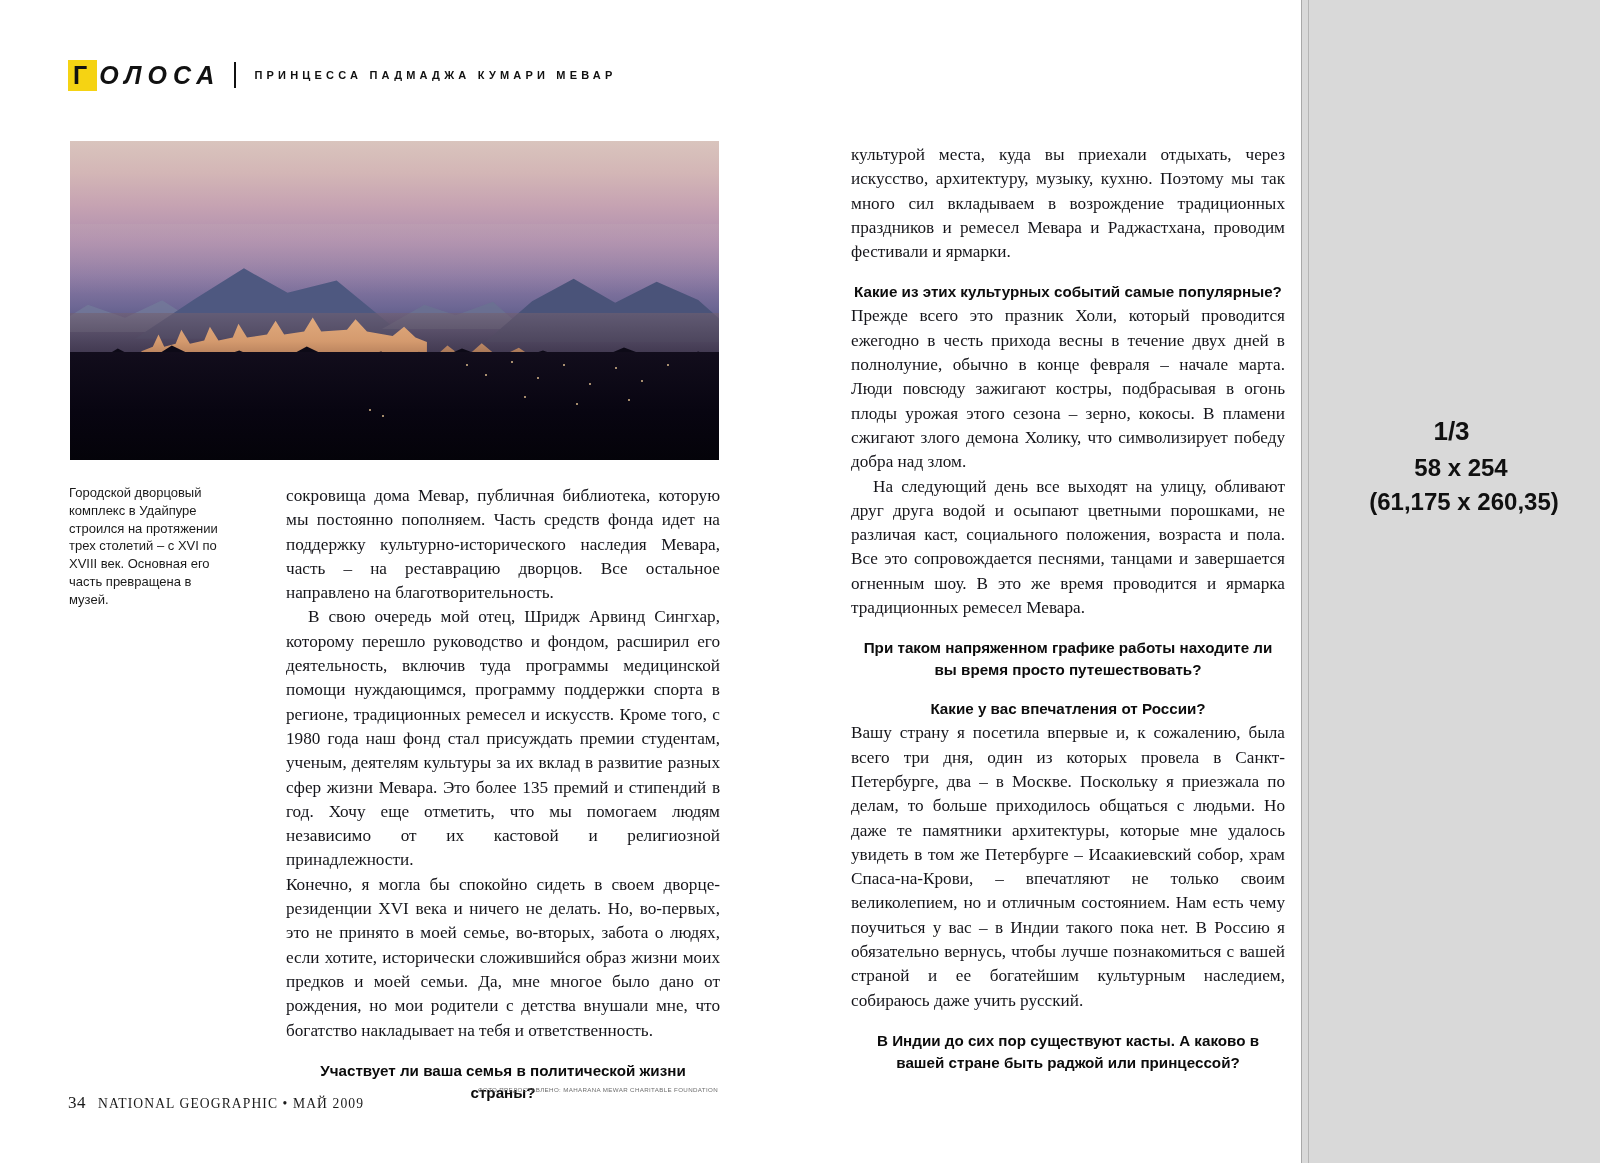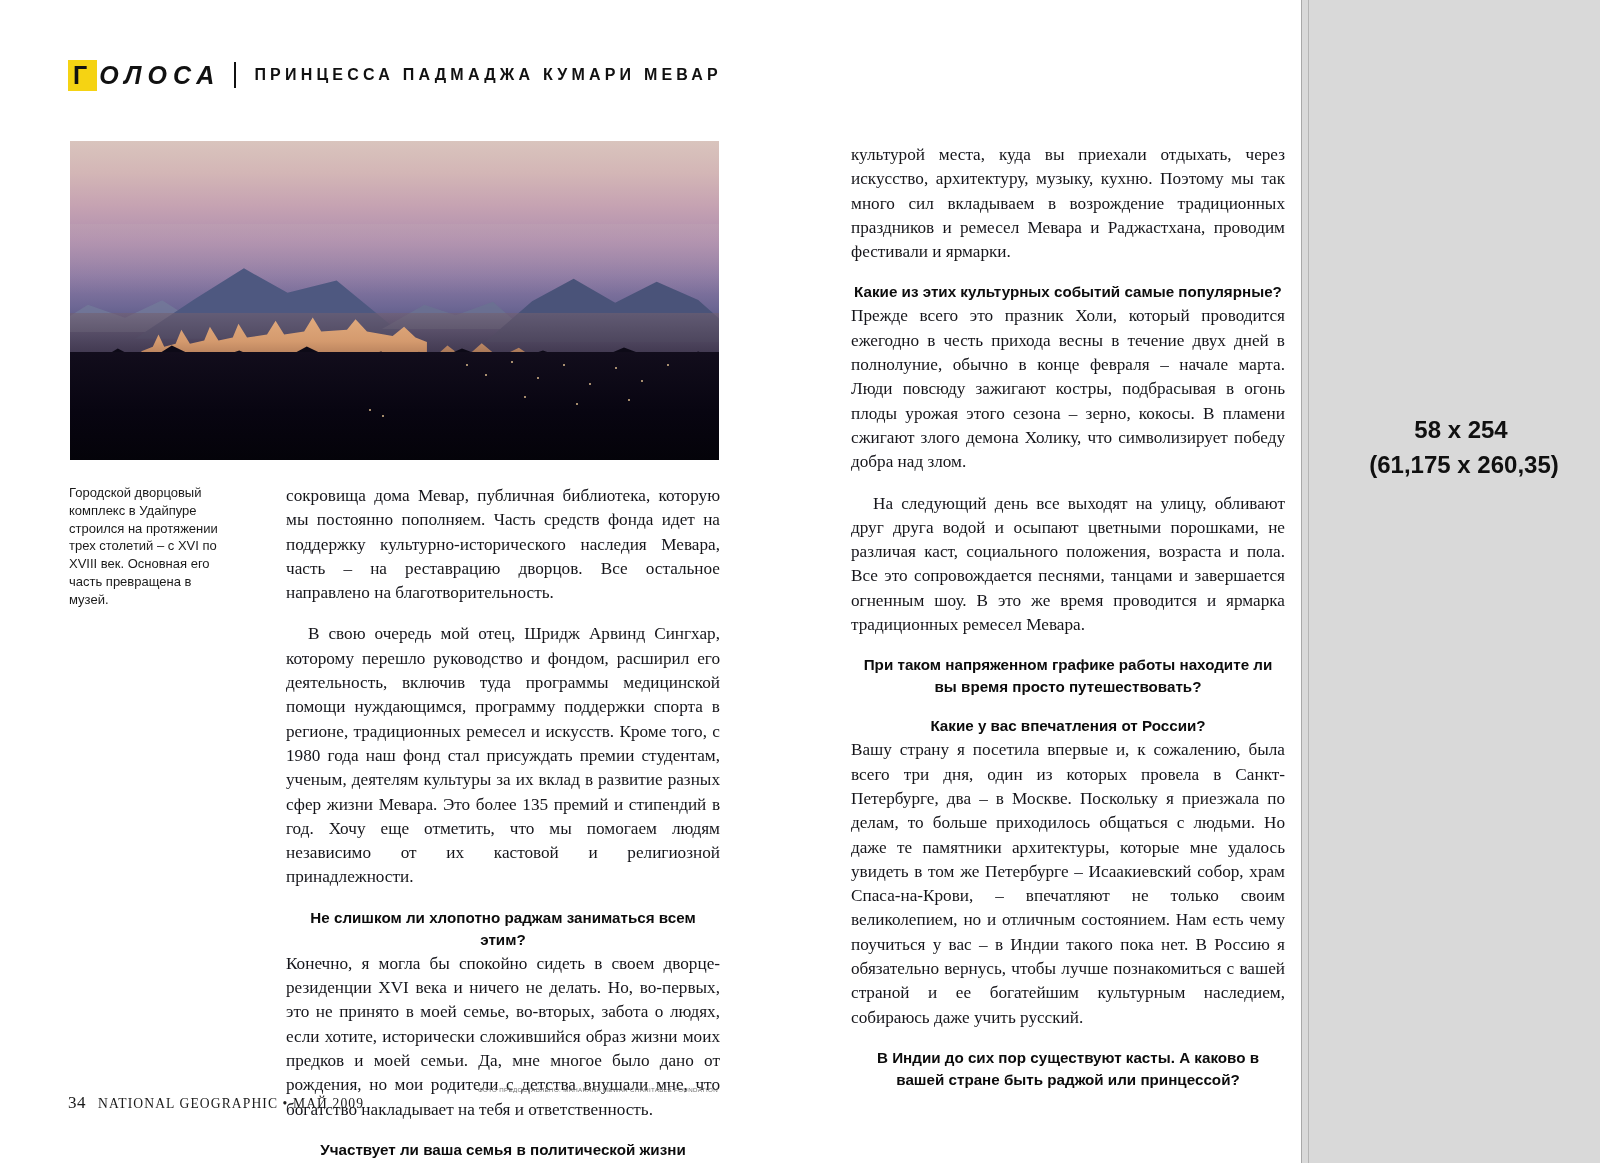--- a/index.html
+++ b/index.html
@@ -82,21 +82,21 @@
   .kicker-rest { padding: 3px 0; line-height: 1; font-style: italic; }
   #masthead .rule {
     width: 2px;
     height: 26px;
     background: #111111;
     margin: 0 18px 0 14px;
   }
   #masthead .subject {
     font-family: "Liberation Sans", "DejaVu Sans", sans-serif;
     font-weight: bold;
-    font-size: 16px;
+    font-size: 11px;
     letter-spacing: 4.2px;
     color: #111111;
   }
 
   
   #photo {
     position: absolute;
     left: 70px; top: 141px;
     width: 649px;
     height: 319px;
@@ -245,21 +245,21 @@
   .col p {
     margin: 0;
     font-family: "Liberation Serif", "DejaVu Serif", serif;
     font-size: 17.2px;
     line-height: 24.3px;
     color: #15151a;
     text-align: justify;
     text-justify: inter-word;
     hyphens: manual;
   }
-  .col p.indent { text-indent: 22px; margin-top: 17px; }
+  .col p.indent { text-indent: 22px; }
   .col h3 {
     margin: 17px 0 1px 0;
     font-family: "Liberation Sans", "DejaVu Sans", sans-serif;
     font-size: 15.2px;
     line-height: 22px;
     font-weight: bold;
     color: #0c0c0c;
     text-align: center;
   }
   .col h3:first-child { margin-top: 0; }
@@ -337,21 +337,20 @@
       <i style="left:46%;top:84%"></i>
         <i style="left:48%;top:86%"></i>
     </div>
   </div>
 
   <div id="caption">Городской дворцовый комплекс в Удайпуре строился на протяжении трех столетий – с XVI по XVIII век. Основная его часть превращена в музей.</div>
 
   <div class="col" id="col-left">
       <p>сокровища дома Мевар, публичная библиотека, которую мы постоянно пополняем. Часть средств фонда идет на поддержку культурно-исторического наследия Мевара, часть – на реставрацию дворцов. Все остальное направлено на благотворительность.</p>
       <p class="indent">В свою очередь мой отец, Шридж Арвинд Сингхар, которому перешло руководство и фондом, расширил его деятельность, включив туда программы медицинской помощи нуждающимся, программу поддержки спорта в регионе, традиционных ремесел и искусств. Кроме того, с 1980 года наш фонд стал присуждать премии студентам, ученым, деятелям культуры за их вклад в развитие разных сфер жизни Мевара. Это более 135 премий и стипендий в год. Хочу еще отметить, что мы помогаем людям независимо от их кастовой и религиозной принадлежности.</p>
-      <h3>Не слишком ли хлопотно раджам заниматься всем этим?</h3>
       <p>Конечно, я могла бы спокойно сидеть в своем дворце-резиденции XVI века и ничего не делать. Но, во-первых, это не принято в моей семье, во-вторых, забота о людях, если хотите, исторически сложившийся образ жизни моих предков и моей семьи. Да, мне многое было дано от рождения, но мои родители с детства внушали мне, что богатство накладывает на тебя и ответственность.</p>
       <h3>Участвует ли ваша семья в политической жизни страны?</h3>
     </div>
 
   <div class="col" id="col-right">
       <p>культурой места, куда вы приехали отдыхать, через искусство, архитектуру, музыку, кухню. Поэтому мы так много сил вкладываем в возрождение традиционных праздников и ремесел Мевара и Раджастхана, проводим фестивали и ярмарки.</p>
       <h3>Какие из этих культурных событий самые популярные?</h3>
       <p>Прежде всего это празник Холи, который проводится ежегодно в честь прихода весны в течение двух дней в полнолуние, обычно в конце февраля – начале марта. Люди повсюду зажигают костры, подбрасывая в огонь плоды урожая этого сезона – зерно, кокосы. В пламени сжигают злого демона Холику, что символизирует победу добра над злом.</p>
       <p class="indent">На следующий день все выходят на улицу, обливают друг друга водой и осыпают цветными порошками, не различая каст, социального положения, возраста и пола. Все это сопровождается песнями, танцами и завершается огненным шоу. В это же время проводится и ярмарка традиционных ремесел Мевара.</p>
       <h3>При таком напряженном графике работы находите ли вы время просто путешествовать?</h3>
@@ -365,16 +364,17 @@
       <span class="pagenum">34</span><span class="magazine">NATIONAL GEOGRAPHIC • МАЙ 2009</span>
     </div>
     <div id="photo-credit">ФОТО ПРЕДОСТАВЛЕНО: MAHARANA MEWAR CHARITABLE FOUNDATION</div>
   </div>
 
 </div>
 
 <div id="right-strip">
   <div class="gutter"></div>
   <div id="dimension-panel">
+    <div class="dim-fraction">1/3</div>
     <div class="dim-size">58 x 254</div>
     <div class="dim-exact">(61,175 x 260,35)</div>
   </div>
 </div>
 
 </body></html>

